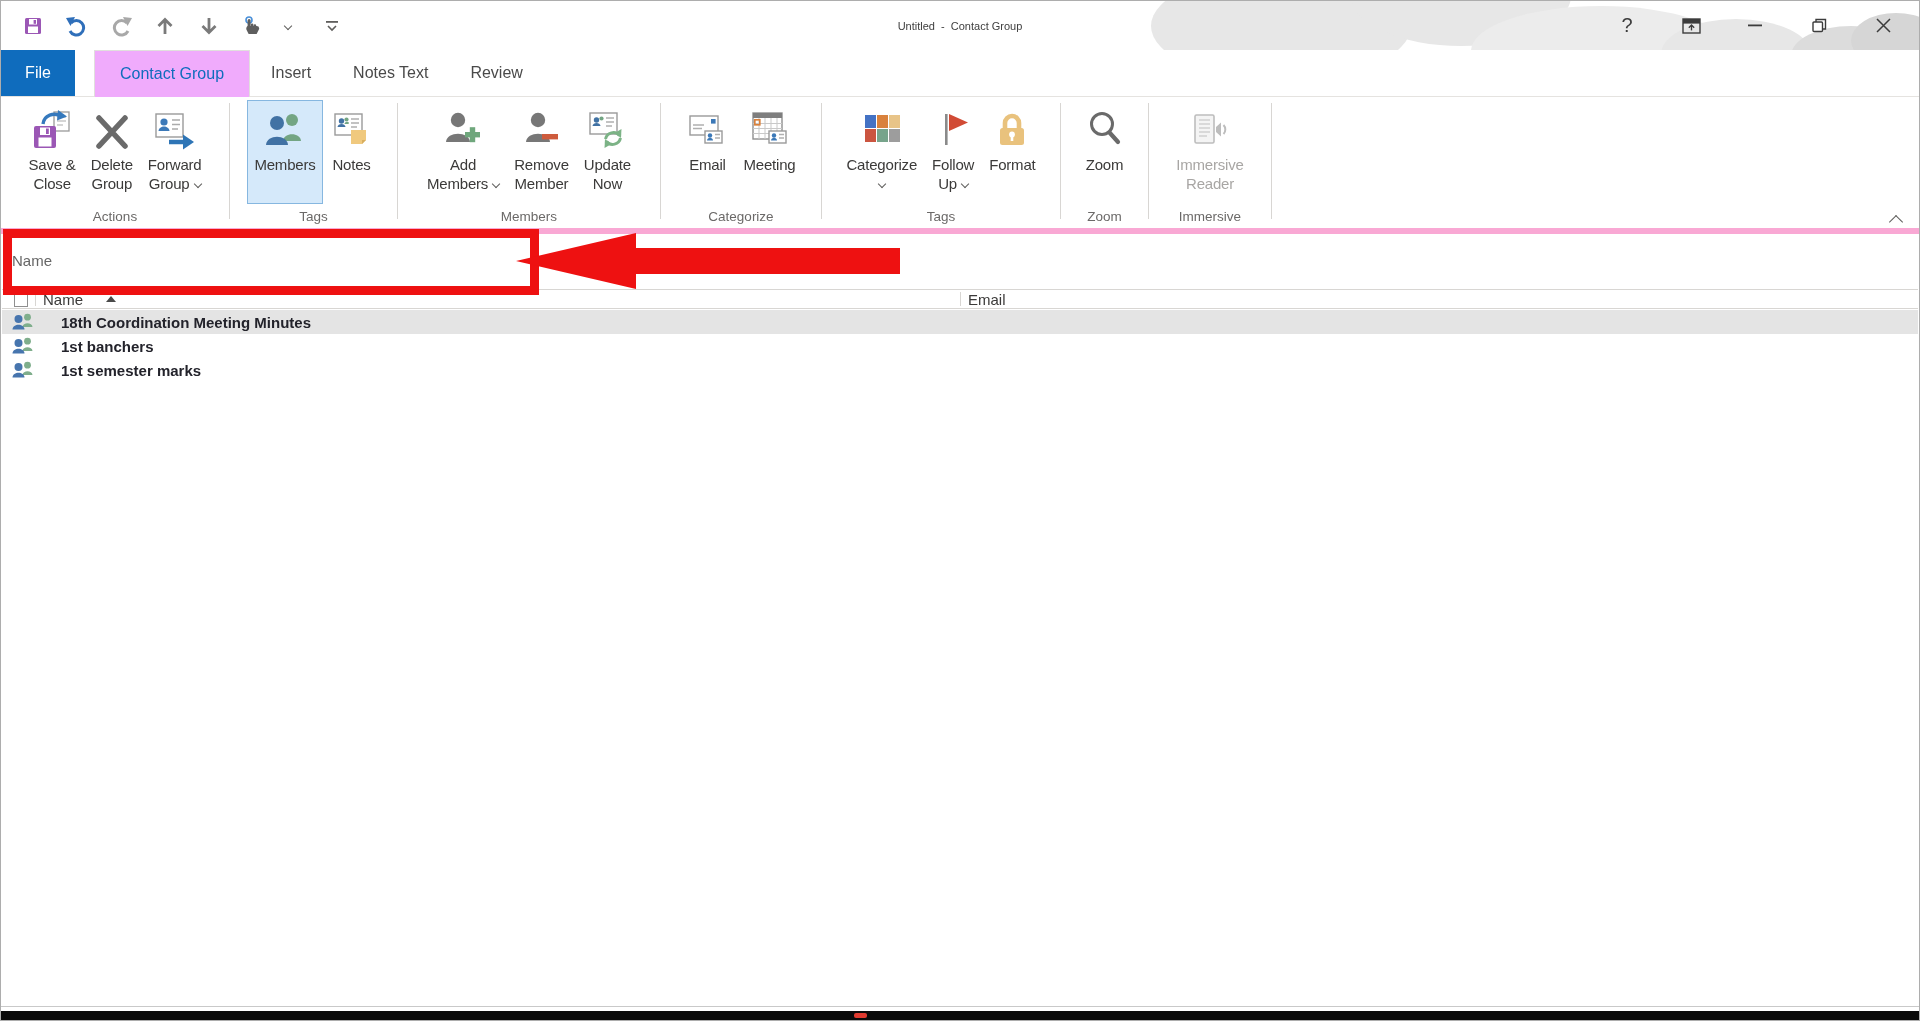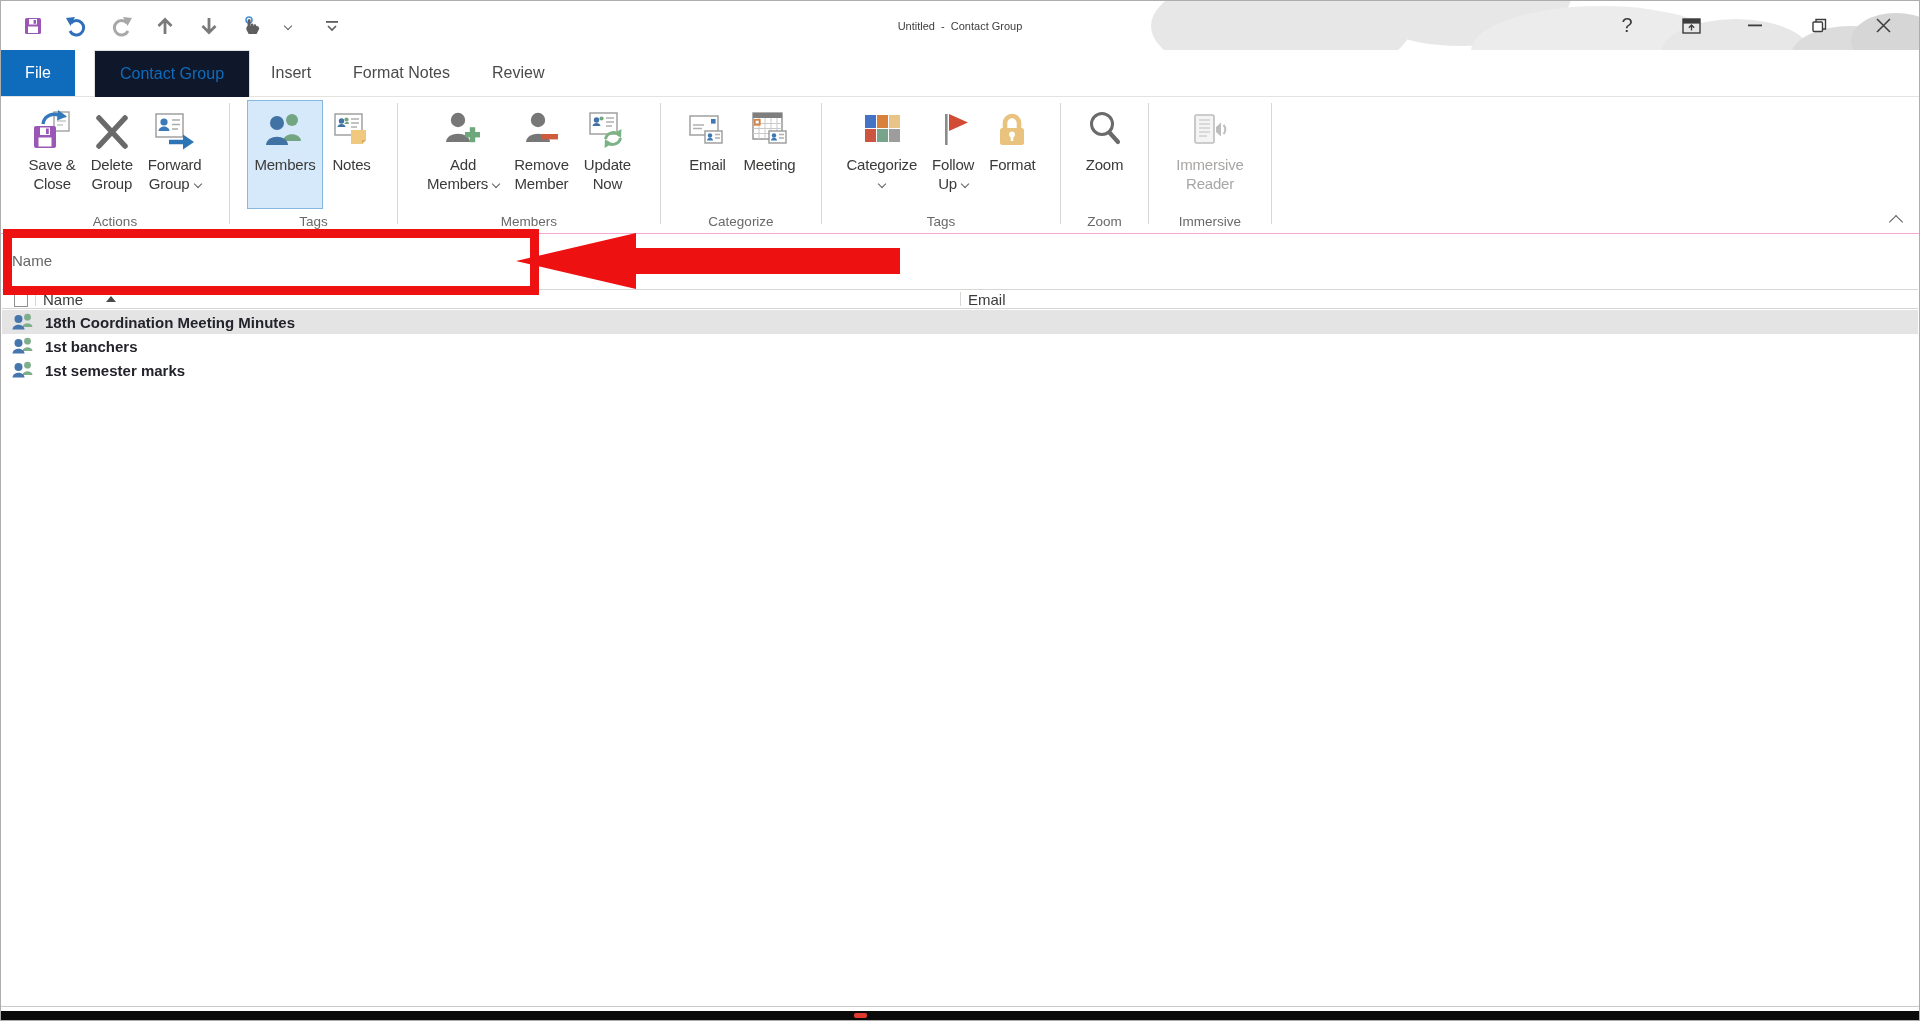--- a/index.html
+++ b/index.html
@@ -15,23 +15,23 @@
   .cloud { position:absolute; background:#E7E7E7; border-radius:50%; }
   .qat { position:absolute; left:16px; top:0; height:49px; display:flex; align-items:center; gap:12px; z-index:3; }
   .qat-btn { width:32px; height:32px; display:flex; align-items:center; justify-content:center; }
   .win-title { position:absolute; left:0; right:0; top:0; height:49px; display:flex; align-items:center; justify-content:center; font-size:11px; color:#404040; z-index:2; white-space:pre; }
   .win-controls { position:absolute; right:4px; top:0; height:49px; display:flex; z-index:3; }
   .ctrl { width:64px; height:49px; display:flex; align-items:center; justify-content:center; color:#3c3c3c; font-size:19px; }
   
   .tabrow { position:absolute; top:49px; left:0; right:0; height:46px; background:#fff; display:flex; align-items:stretch; font-size:16px; z-index:2;text-align:center; }
   .tab-file { width:74px; background:#0F6CBD; color:#fff; display:flex; align-items:center; justify-content:center; }
   .tab { padding:0 21px; display:flex; align-items:center; color:#4a4a4a; }
-  .tab.selected { color:#0F6CBD; background:#0f172a; border:1px solid #E1DFDD; border-bottom:none; margin-left:19px; margin-bottom:-1px; padding:0 25px; position:relative; z-index:3; }
-  
-  .ribbon { position:absolute; top:95px; left:0; right:0; height:138px; background:#fff; border-top:1px solid #E5E3E0; border-bottom:1px solid #f9a8d4; display:flex; }
+  .tab.selected { color:#0F6CBD; background:#f0abfc; border:1px solid #E1DFDD; border-bottom:none; margin-left:19px; margin-bottom:-1px; padding:0 25px; position:relative; z-index:3; }
+  
+  .ribbon { position:absolute; top:95px; left:0; right:0; height:138px; background:#fff; border-top:1px solid #E5E3E0; border-bottom:6px solid #f9a8d4; display:flex; }
   .rgroup { display:flex; flex-direction:column; flex:0 0 auto; }
   .rgroup-buttons { flex:1; display:flex; justify-content:center; align-items:stretch; gap:1px; padding-top:3px; }
   .rgroup-label { height:24px; display:flex; align-items:center; justify-content:center; color:#6B6968; font-size:13.5px; }
   .rdivider { width:1px; background:#D8D6D3; margin:6px 0 9px; flex:0 0 1px; }
   .rbtn { display:flex; flex-direction:column; align-items:center; padding:4px 6px 0; border:1px solid transparent; }
   .rbtn .ric { height:50px; display:flex; align-items:center; justify-content:center; }
   .rbtn .lbl { font-size:15px; color:#3B3A39; text-align:center; line-height:19px; letter-spacing:-0.2px; white-space:nowrap; }
   .rbtn.selected { background:#D5E9FA; border:1px solid #86B7E0; }
   .rbtn.disabled .lbl { color:#A8A6A4; }
   .chev { display:inline-block; width:6px; height:6px; border-right:1.6px solid #5F5E5C; border-bottom:1.6px solid #5F5E5C; transform:rotate(45deg); margin-left:5px; vertical-align:2px; }
@@ -44,21 +44,21 @@
   .caret { display:inline-block; width:1.5px; height:20px; background:#000; margin-left:1px; }
   
   .grid-head { position:absolute; top:288px; left:1px; right:1px; height:20px; border-top:1px solid #D8D6D3; border-bottom:1px solid #D8D6D3; font-size:15px; color:#3B3A39; background:#fff; }
   .hd-check { position:absolute; left:12px; top:3px; width:14px; height:14px; border:1px solid #8f8f8f; background:#fff; }
   .hd-sep1 { position:absolute; left:33px; top:2px; bottom:2px; width:1px; background:#D8D6D3; }
   .hd-name { position:absolute; left:41px; top:1px; }
   .sort-asc { position:absolute; left:104px; top:6px; width:0; height:0; border-left:5px solid transparent; border-right:5px solid transparent; border-bottom:6px solid #4a4a4a; }
   .hd-sep2 { position:absolute; left:958px; top:2px; bottom:2px; width:1px; background:#D8D6D3; }
   .hd-email { position:absolute; left:966px; top:1px; }
   .grid-rows { position:absolute; top:309px; left:1px; right:1px; }
-  .grow { height:24.4px; display:flex; align-items:center; font-size:15px; font-weight:bold; color:#23232b; }
+  .grow { height:24.4px; display:flex; align-items:center; font-size:15px; font-weight:bold; color:#23232b;gap:16px; }
   .grow.selected { background:#E4E4E4; }
   .grow .gicon { margin-left:9px; flex:0 0 auto; display:flex; }
   .grow .gname { margin-left:10px; }
   .grow .gemail { position:absolute; left:966px; }
   
   .red-rect { position:absolute; left:2px; top:228px; width:536px; height:66px; border:9px solid #EE1111; z-index:50; }
   .red-arrow { position:absolute; left:513px; top:230px; z-index:50; }
   
   .bottom-line { position:absolute; left:0; right:0; top:1005px; height:1px; background:#C9C9C9; }
   .bottom-bar { position:absolute; left:0; right:0; bottom:0; height:9px; background:#0a0a0a; }
@@ -158,21 +158,21 @@
         <path d="M1,1 L14,14 M14,1 L1,14" stroke="#3c3c3c" stroke-width="1.5"></path>
       </svg>
     </div>
   </div>
 </div>
 
 <div class="tabrow">
   <div class="tab-file">File</div>
   <div class="tab selected">Contact Group</div>
   <div class="tab">Insert</div>
-  <div class="tab">Format Notes</div>
+  <div class="tab">Notes Text</div>
   <div class="tab">Review</div>
 </div>
 
 <div class="ribbon">
 
   <div class="rgroup g-actions">
     <div class="rgroup-buttons">
       <div class="rbtn">
         <div class="ric">
           <svg width="42" height="44" viewBox="0 0 42 44">

